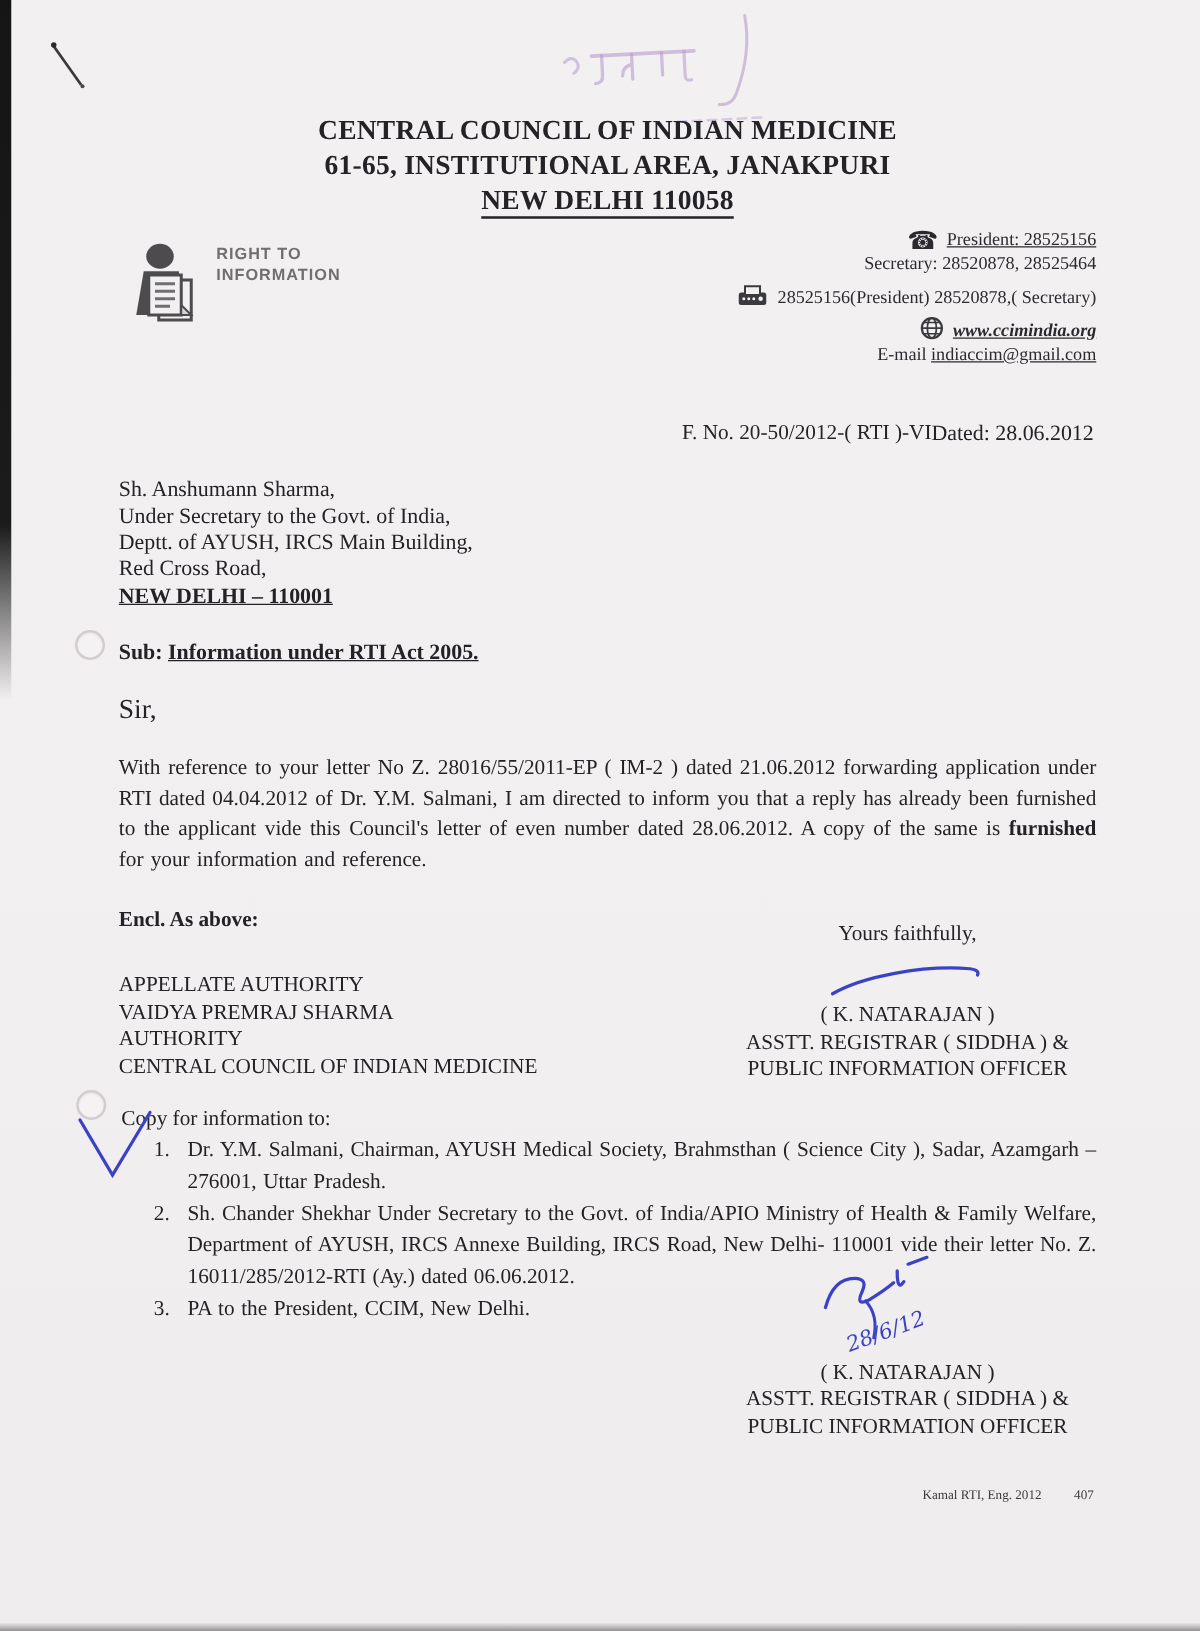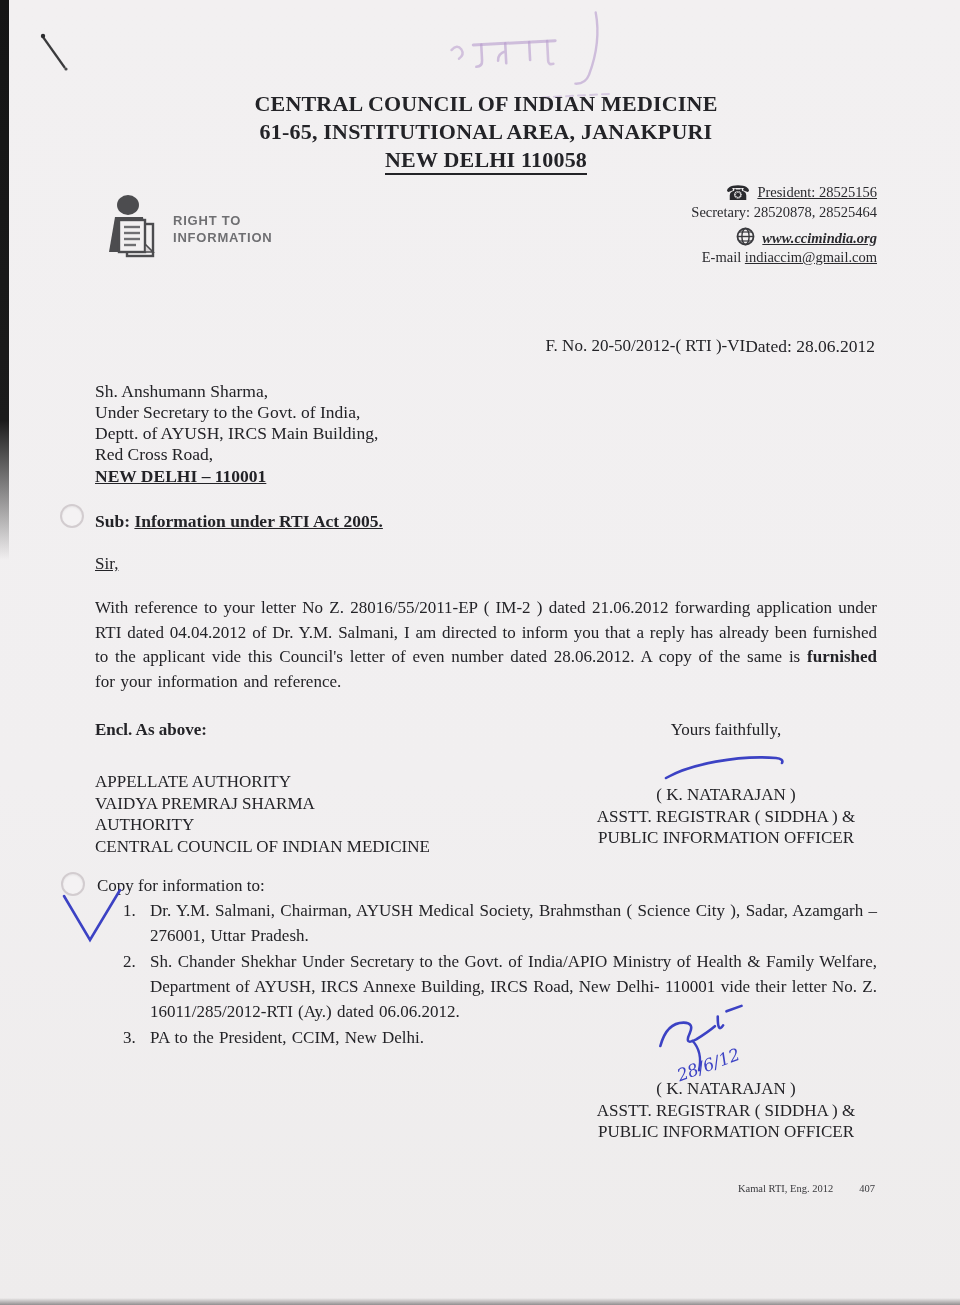--- a/index.html
+++ b/index.html
@@ -26,21 +26,21 @@
   .hole-2 { left:61px; top:872px; }
   .stamp { position:absolute; left:430px; top:8px; width:200px; height:100px; opacity:0.6; }
 
   .content { position:absolute; left:95px; top:0; width:782px; }
 
   .letterhead { margin-top:90px; text-align:center; font-weight:bold;
     font-size:22px; line-height:28px; letter-spacing:0.2px; }
   .letterhead .u { border-bottom:2.5px solid #232327; padding-bottom:1px; }
 
   .logo-contact-row { position:relative; height:128px; margin-top:6px; }
-  .rti-logo { position:absolute; left:8px; top:14px; display:flex; align-items:center; }
+  .rti-logo { position:absolute; left:8px; top:14px; display:flex; }
   .rti-logo-text { margin-left:8px; font-family:"Liberation Sans", sans-serif;
     font-weight:bold; font-size:13px; line-height:17px; color:#6f6f72; letter-spacing:0.8px; }
   .contact { position:absolute; right:0; top:0; text-align:right; font-size:14.5px; line-height:17px; color:#2a2a2e; }
   .contact .row { margin-top:2px; white-space:nowrap; }
   .contact .phone-glyph { font-family:"DejaVu Sans", sans-serif; font-size:20px; vertical-align:-3px; margin-right:3px; }
   .contact .ul { text-decoration: underline; }
   .contact .web { font-style:italic; font-weight:bold; text-decoration:underline; }
   .contact .icon-inline { vertical-align:-3px; margin-right:4px; }
   .contact .r1 { margin-top:4px; }
   .contact .r3 { margin-top:8px; }
@@ -48,31 +48,31 @@
 
   .ref-row { display:flex; justify-content:flex-end; margin-top:28px; font-size:17px; }
   .ref-date { font-size:17.5px; padding-right:2px; }
 
   .recipient { margin-top:24px; font-size:17.5px; line-height:21px; }
   .recipient .last { font-weight:bold; text-decoration:underline; margin-top:1px; }
 
   .subject { margin-top:24px; font-size:17.5px; font-weight:bold; }
   .subject .u { text-decoration:underline; }
 
-  .salutation { margin-top:22px; font-size:17px;text-decoration:underline; }
+  .salutation { margin-top:22px; font-size:22px; }
 
   .body-para { margin-top:22px; font-size:17px; line-height:24.5px;
     text-align:justify; word-spacing:1.5px; }
   .body-para b { font-weight:bold; }
 
   .close-row { display:flex; justify-content:space-between; margin-top:26px; }
   .close-left { font-size:17px; }
   .encl { font-weight:bold; }
   .sender-block { margin-top:31px; font-size:17px; line-height:21.5px; }
-  .close-right { width:302px; text-align:center; font-size:17px; }
+  .close-right { width:302px; text-align:center; font-size:17px;margin-top:11px; }
   .sig-swoosh { margin:12px auto 0; display:block; }
   .signatory { margin-top:2px; line-height:21.5px; }
 
   .copy-section { margin-top:19px; font-size:17px; }
   .copy-heading { margin-left:2px; }
   .copy-list { margin-top:2px; }
   .copy-item { display:flex; margin-top:1px; line-height:25px; }
   .copy-item .num { width:27px; margin-left:28px; flex:none; }
   .copy-item .txt { flex:1; text-align:justify; word-spacing:1px; }
 
@@ -144,20 +144,31 @@
       </div>
 
       <div class="contact">
         <div class="row r1">
           <span class="phone-glyph">☎</span>
           <span class="ul">President: 28525156</span>
         </div>
         <div class="row">
           <span>Secretary: 28520878, 28525464</span>
         </div>
+        <div class="row r3">
+          <svg class="icon-inline" width="24" height="17" viewBox="0 0 24 17">
+            <rect x="1" y="6" width="22" height="10" rx="2" fill="#3a3a3e"></rect>
+            <rect x="6" y="1" width="12" height="7" fill="#f2f0f1" stroke="#3a3a3e" stroke-width="1.6"></rect>
+            <circle cx="5" cy="11" r="1.2" fill="#f2f0f1"></circle>
+            <circle cx="9" cy="11" r="1.2" fill="#f2f0f1"></circle>
+            <circle cx="13" cy="11" r="1.2" fill="#f2f0f1"></circle>
+            <circle cx="18.5" cy="11" r="1.8" fill="#f2f0f1"></circle>
+          </svg>
+          <span>28525156(President) 28520878,( Secretary)</span>
+        </div>
         <div class="row r4">
           <svg class="icon-inline" width="19" height="19" viewBox="0 0 19 19">
             <circle cx="9.5" cy="9.5" r="8" fill="none" stroke="#3a3a3e" stroke-width="1.8"></circle>
             <ellipse cx="9.5" cy="9.5" rx="3.6" ry="8" fill="none" stroke="#3a3a3e" stroke-width="1.4"></ellipse>
             <line x1="1.5" y1="9.5" x2="17.5" y2="9.5" stroke="#3a3a3e" stroke-width="1.4"></line>
             <line x1="3" y1="5" x2="16" y2="5" stroke="#3a3a3e" stroke-width="1.2"></line>
             <line x1="3" y1="14" x2="16" y2="14" stroke="#3a3a3e" stroke-width="1.2"></line>
           </svg>
           <span class="web">www.ccimindia.org</span>
         </div>

